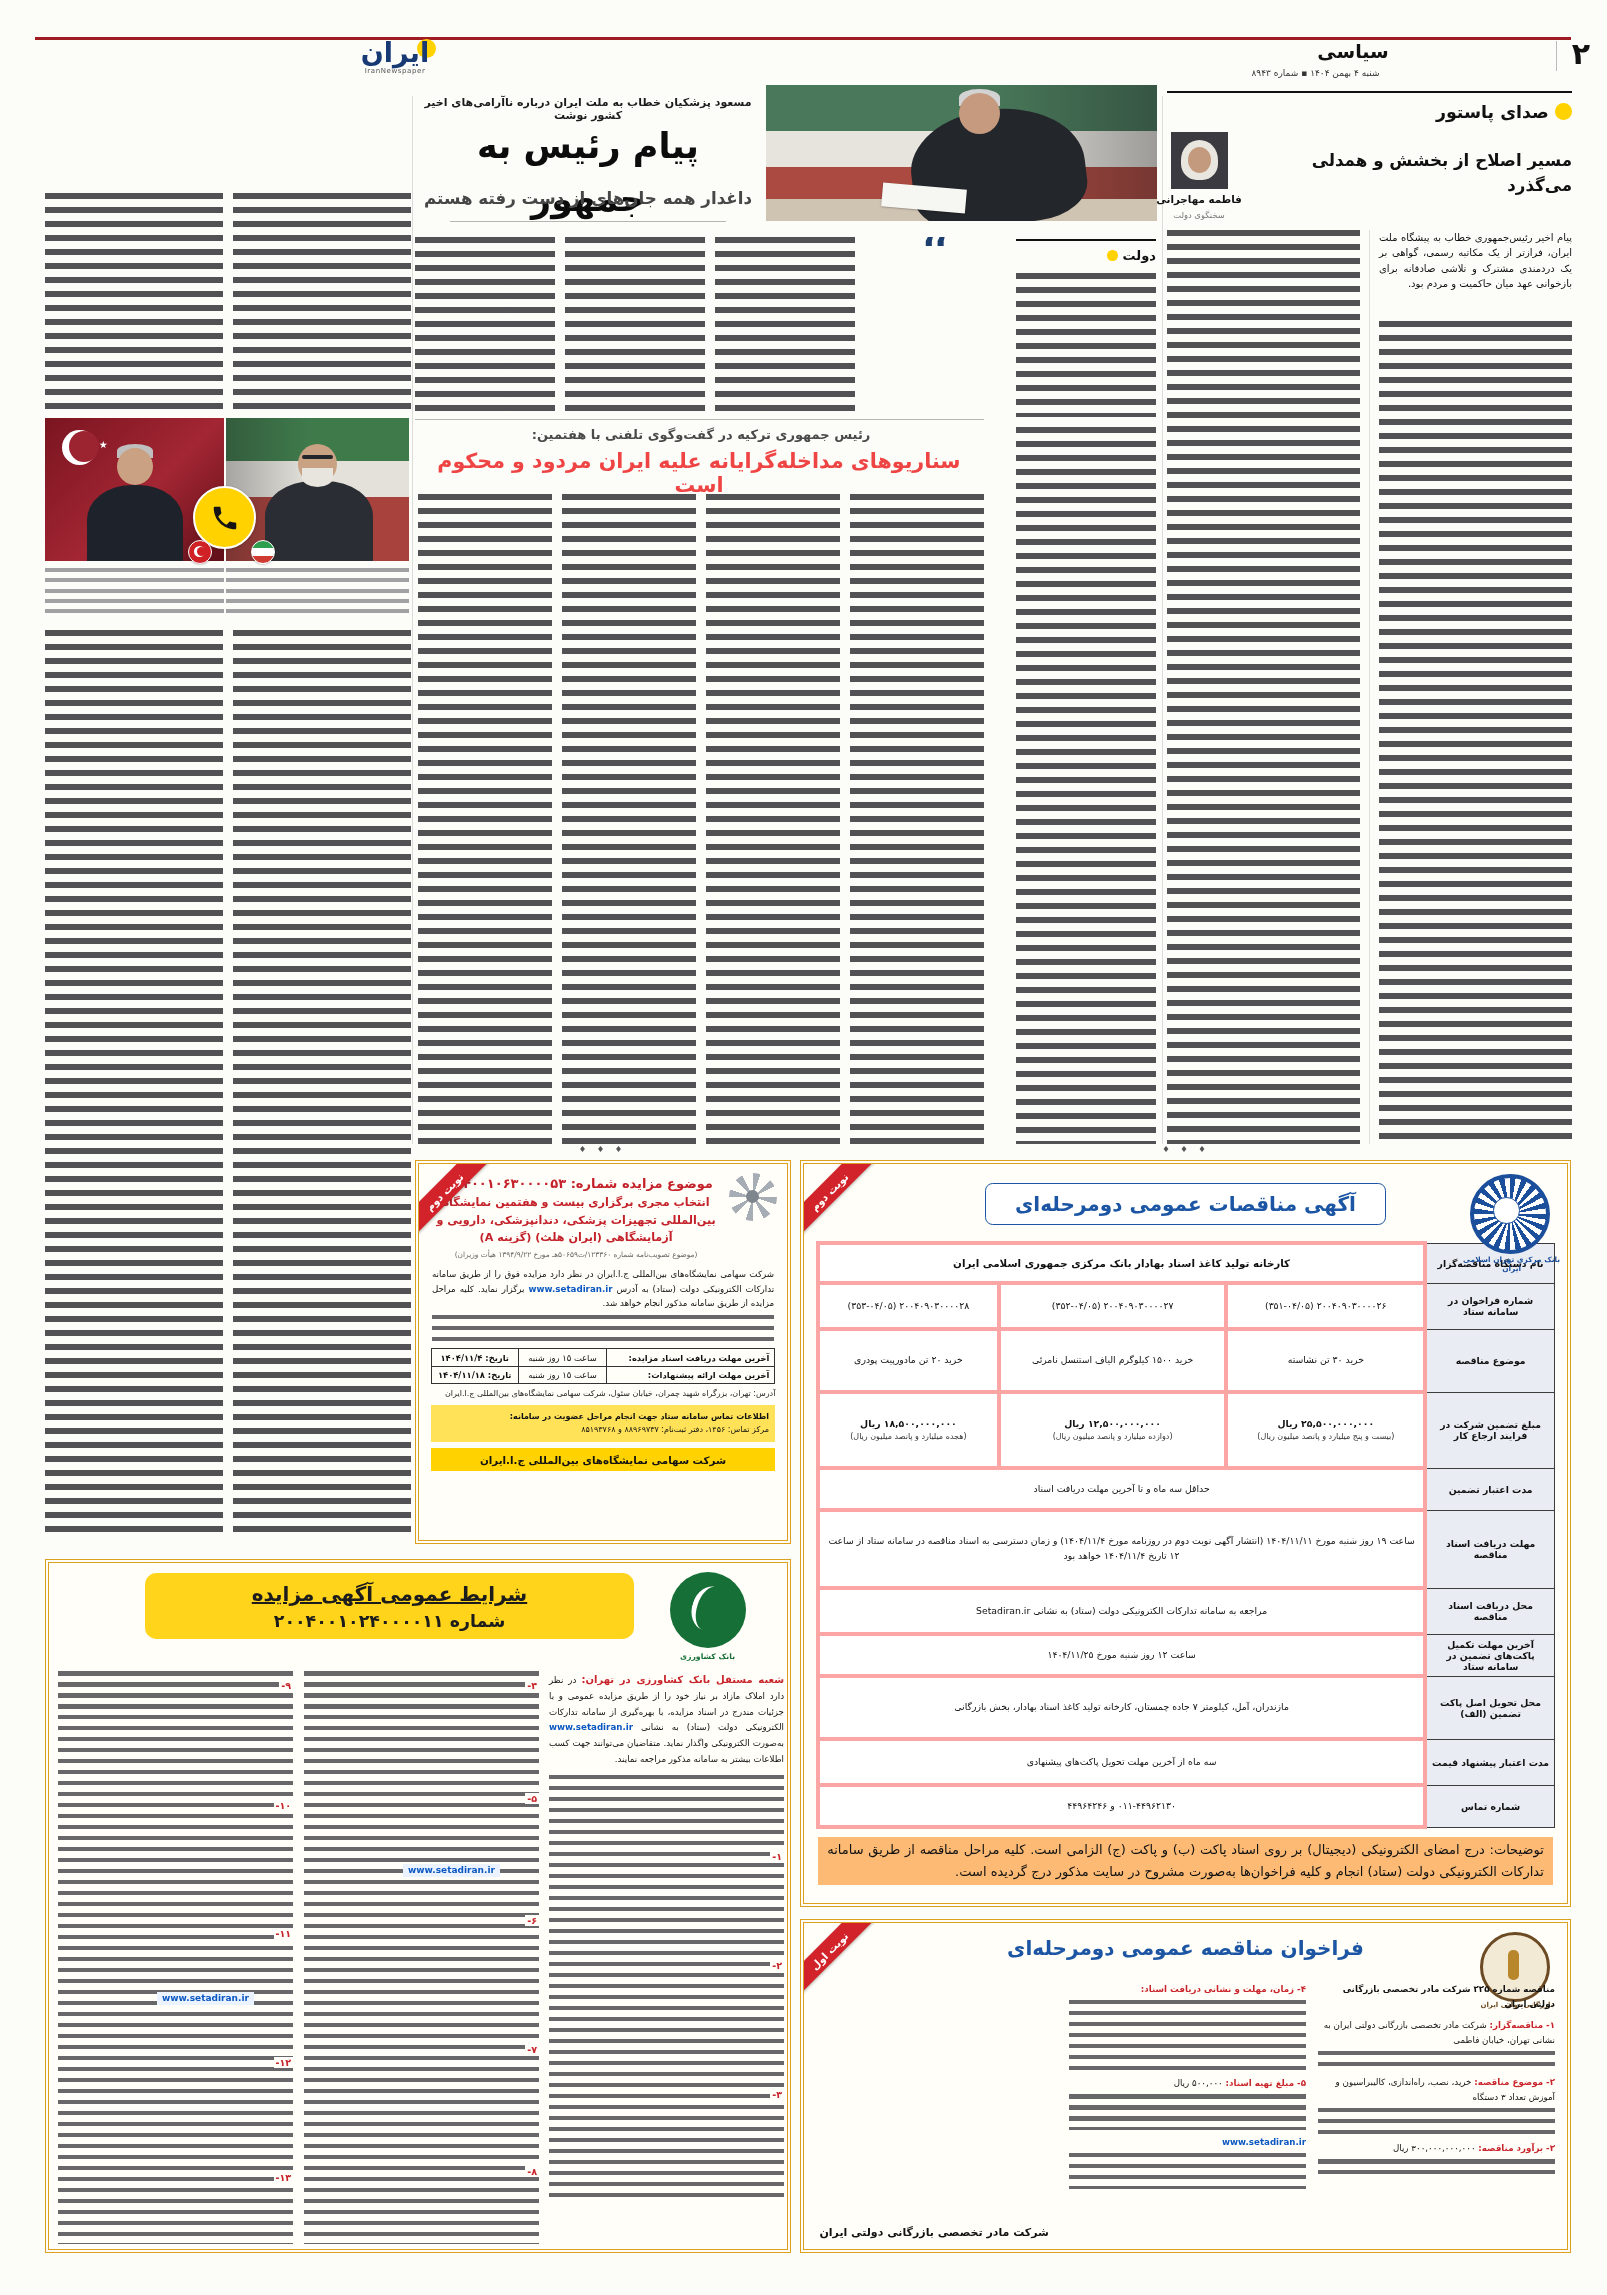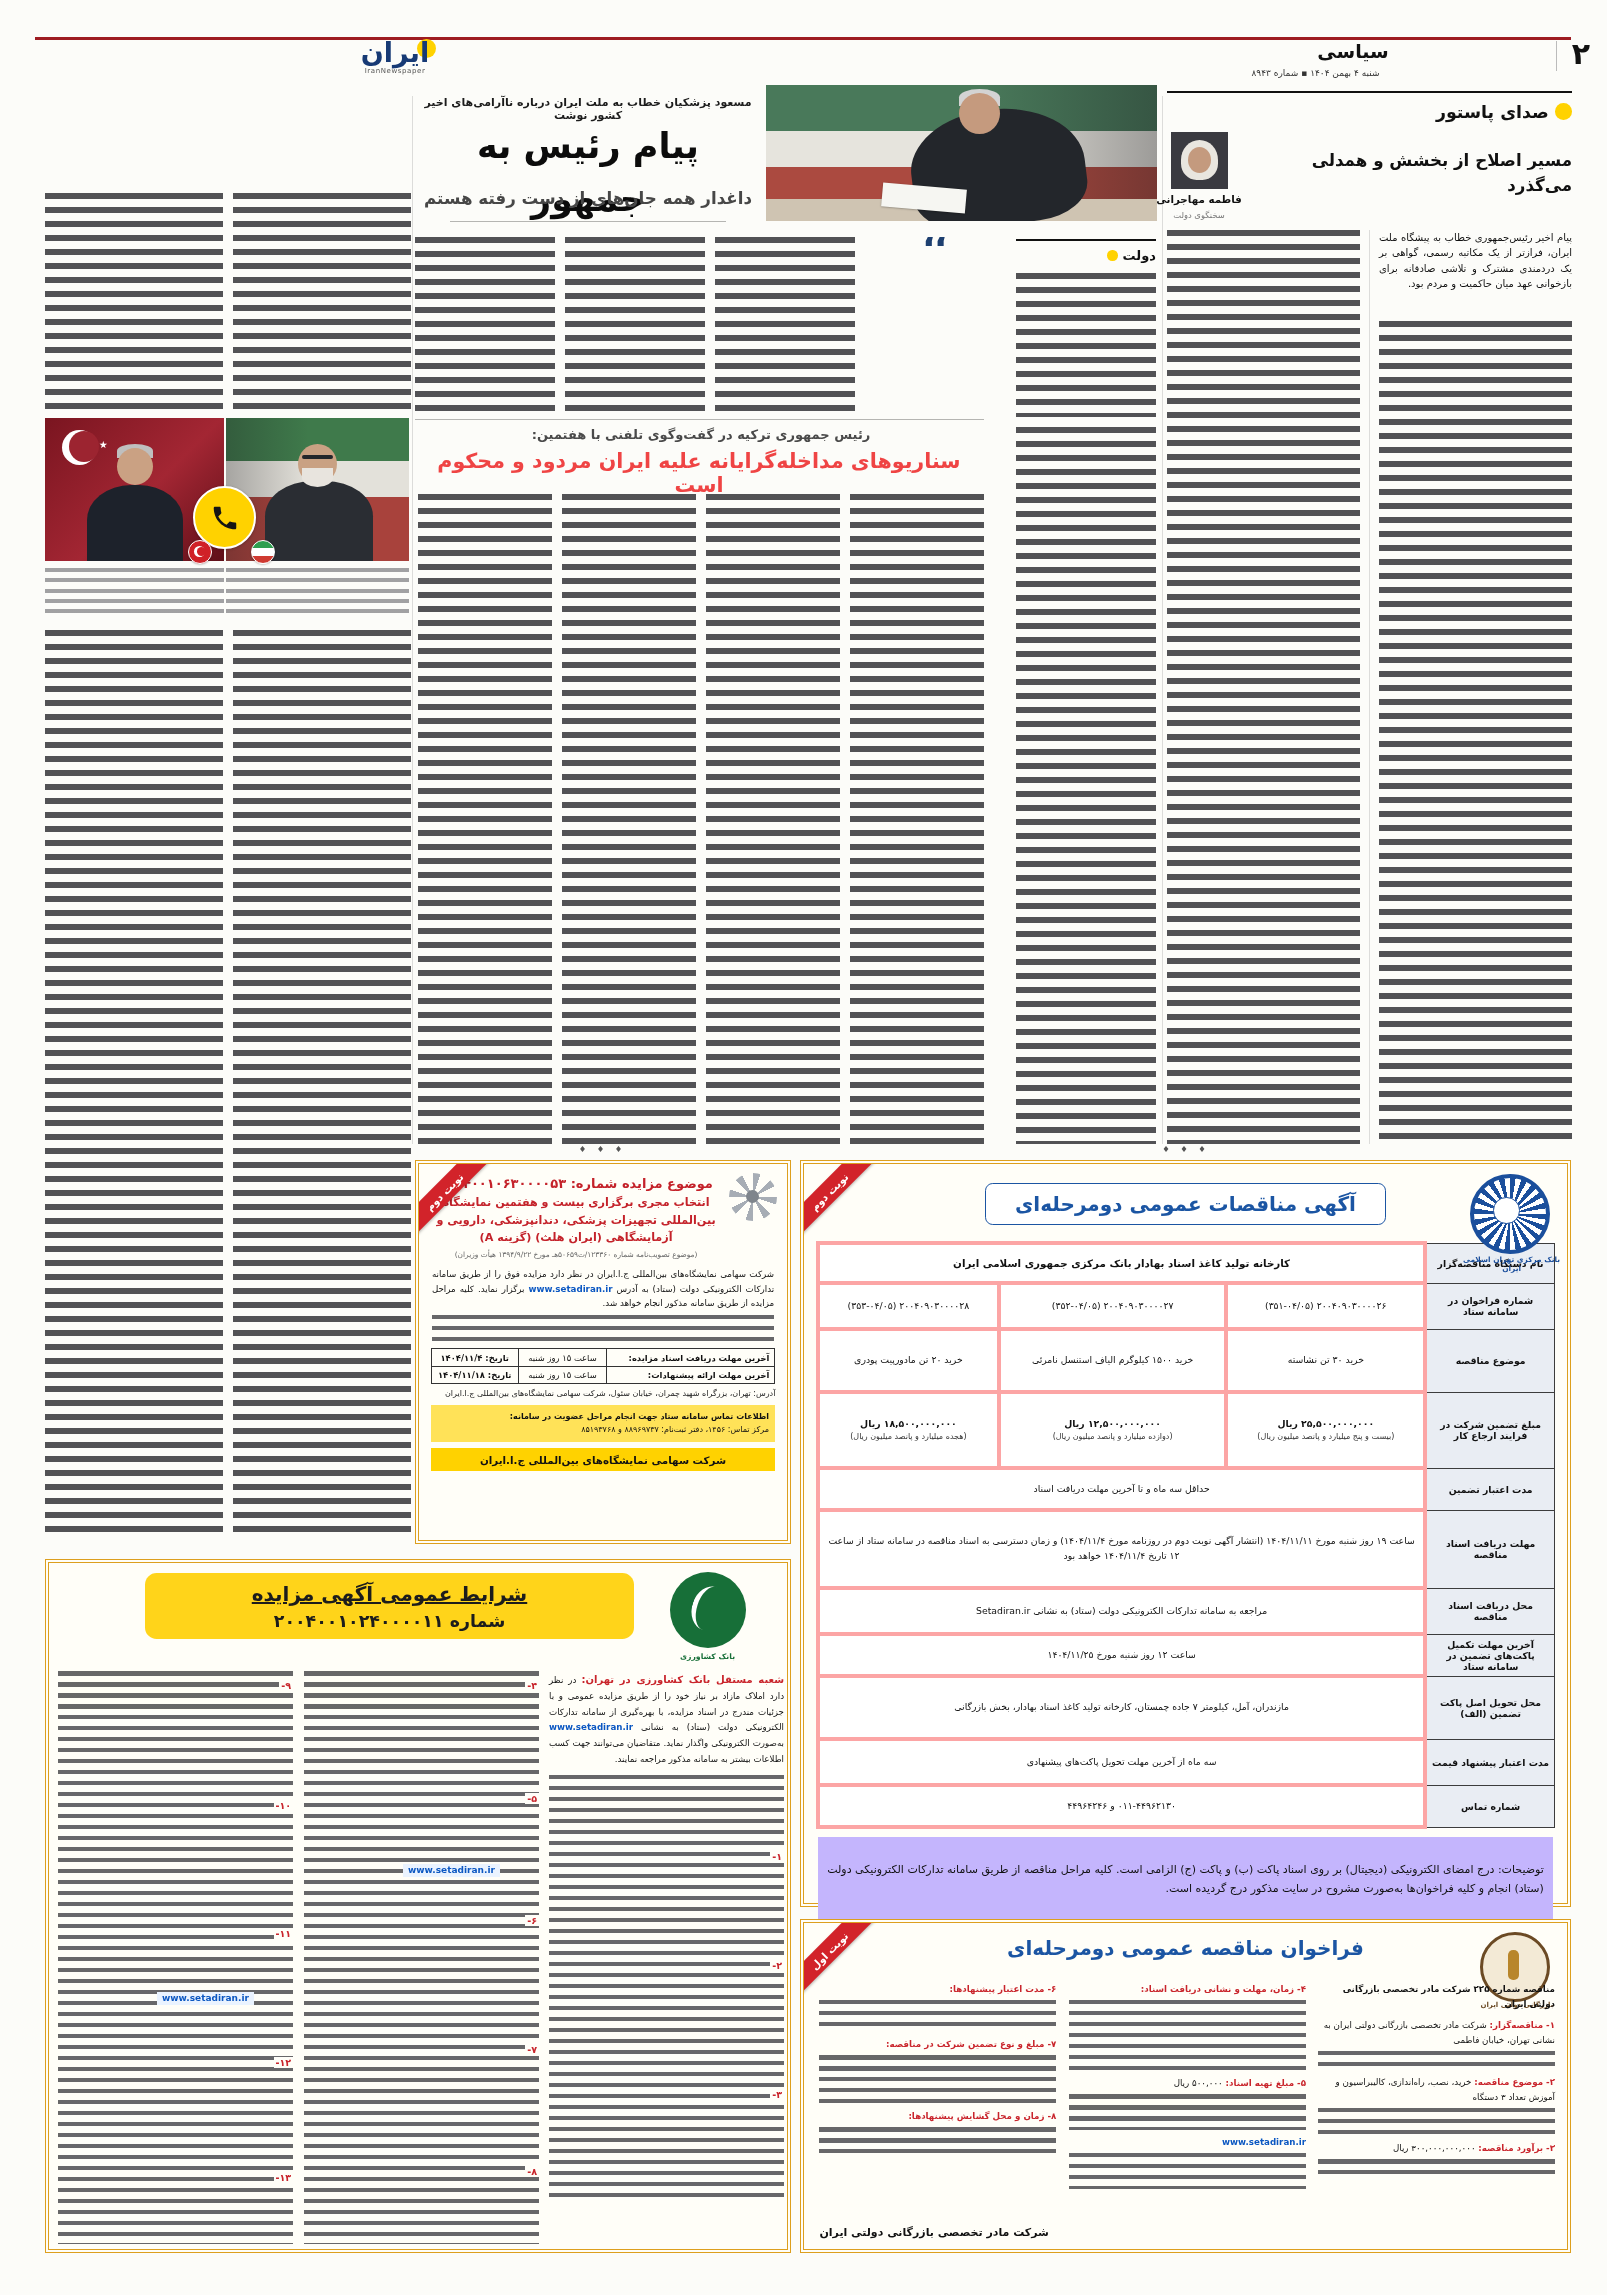--- a/index.html
+++ b/index.html
@@ -119,21 +119,21 @@
      font-size:20px;font-weight:bold;text-align:center;padding:7.7px 0;background:#fff;}
   .bank-logo{position:absolute;right:16.7px;top:10.3px;width:72px;height:72px;border-radius:50%;border:4.5px solid #1b4f9c;
      background:repeating-conic-gradient(#1b4f9c 0 9deg,#fff 9deg 18deg);}
   .bank-logo i{position:absolute;left:19px;top:19px;width:24.4px;height:24.4px;border-radius:50%;background:#fff;border:1.9px solid #1b4f9c;}
   .bank-logo-cap{position:absolute;right:3.9px;top:91px;width:103px;text-align:center;font-size:7.4px;color:#1b4f9c;font-weight:bold;}
   table.tender{margin:16.7px auto 0;width:739px;border-collapse:collapse;font-size:9.3px;background:#fff;}
   table.tender th{width:119px;background:#e9edf3;font-weight:bold;border:1px solid #3c3c3c;padding:3.9px;font-size:9.3px;}
   table.tender td{border:4px solid #fca5a5;text-align:center;padding:3.9px 5.1px;line-height:1.6;margin-left:44px;}
   table.tender .money{display:block;font-weight:bold;}
   table.tender .words{display:block;font-size:8px;color:#333;}
-  .bank-note{background:#c4b5fd;padding:24px 9px;margin:7.7px 3.9px 0;font-size:11px;line-height:1.7;text-align:justify;}
+  .bank-note{background:#fdba74;padding:2px 9px;margin:7.7px 3.9px 0;font-size:13px;line-height:1.7;text-align:justify;}
 
   
   .terms{left:45px;top:1559px;width:746px;height:694px;}
   .terms-banner{position:absolute;left:96px;top:10.3px;width:489px;background:#ffd41a;border-radius:11.6px;text-align:center;padding:9px 0 7.7px;}
   .terms-t1{font-size:20px;font-weight:bold;color:#1c1c1c;text-decoration:underline;}
   .terms-t2{font-size:17.4px;font-weight:bold;color:#1c1c1c;margin-top:5.1px;}
   .terms-logo{position:absolute;right:41px;top:9px;width:76px;height:76px;border-radius:50%;background:#176f38;}
   .terms-logo i{position:absolute;left:22px;top:14px;width:30px;height:45px;border-left:5.8px solid #fff;border-radius:50%;transform:rotate(18deg);}
   .terms-logo-cap{position:absolute;right:28px;top:89px;width:103px;text-align:center;font-size:7.7px;font-weight:bold;color:#176f38;}
   .terms-col{position:absolute;top:108px;width:235px;height:573px;}
@@ -467,32 +467,18 @@
         <span class="tc-label">۵- مبلغ تهیه اسناد:</span>
         <span>۵۰۰,۰۰۰ ریال</span>
         <div class="ts-ad" style="height:36px;margin-top:2.6px;"></div>
       </div>
       <div class="tc-item">
         <span class="lnk">www.setadiran.ir</span>
         <div class="ts-ad" style="height:36px;margin-top:2.6px;"></div>
       </div>
     </div>
 
-    <div class="call-col" style="left:15.4px;">
-      <div class="tc-item">
-        <span class="tc-label">۶- مدت اعتبار پیشنهادها:</span>
-        <div class="ts-ad" style="height:32px;margin-top:2.6px;"></div>
-      </div>
-      <div class="tc-item">
-        <span class="tc-label">۷- مبلغ و نوع تضمین شرکت در مناقصه:</span>
-        <div class="ts-ad" style="height:49px;margin-top:2.6px;"></div>
-      </div>
-      <div class="tc-item">
-        <span class="tc-label">۸- زمان و محل گشایش پیشنهادها:</span>
-        <div class="ts-ad" style="height:32px;margin-top:2.6px;"></div>
-      </div>
-    </div>
 
     <div class="call-footer">شرکت مادر تخصصی بازرگانی دولتی ایران</div>
   </div>
 
 </div>
 
 
 </body></html>

